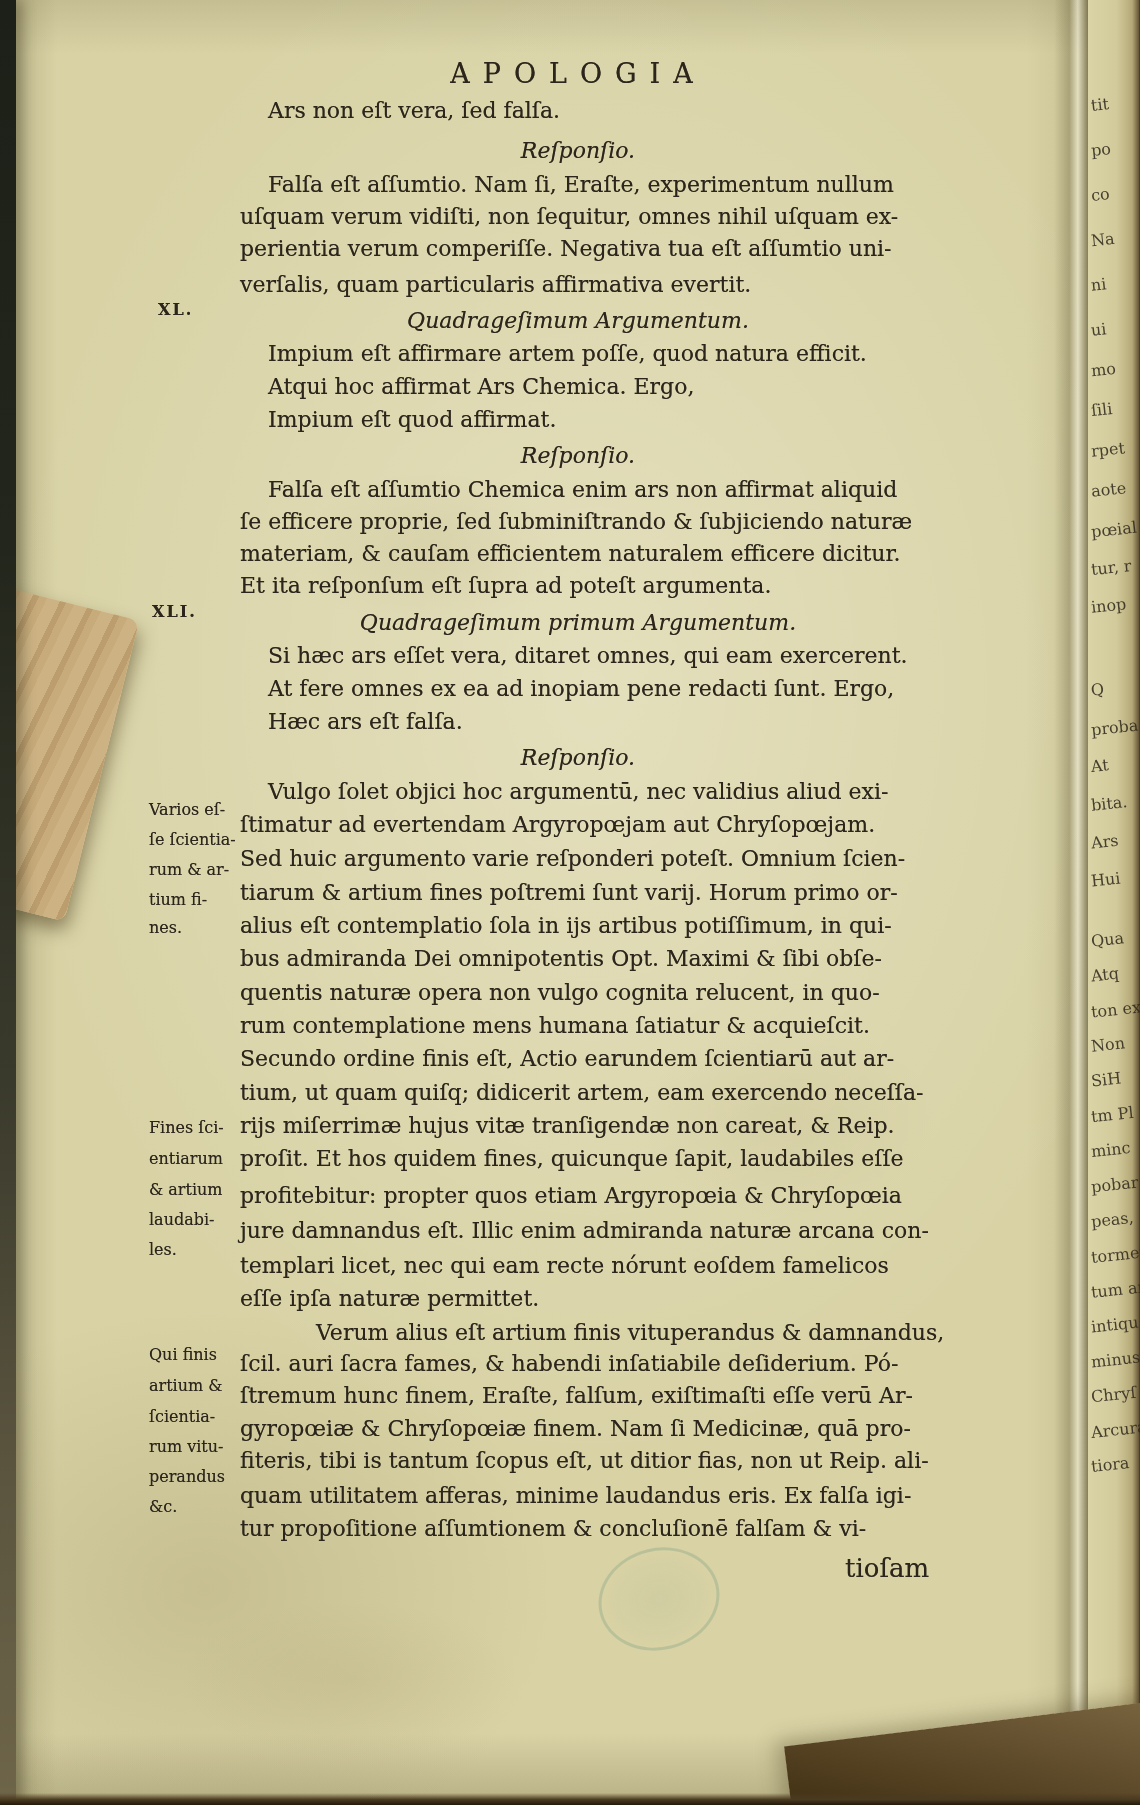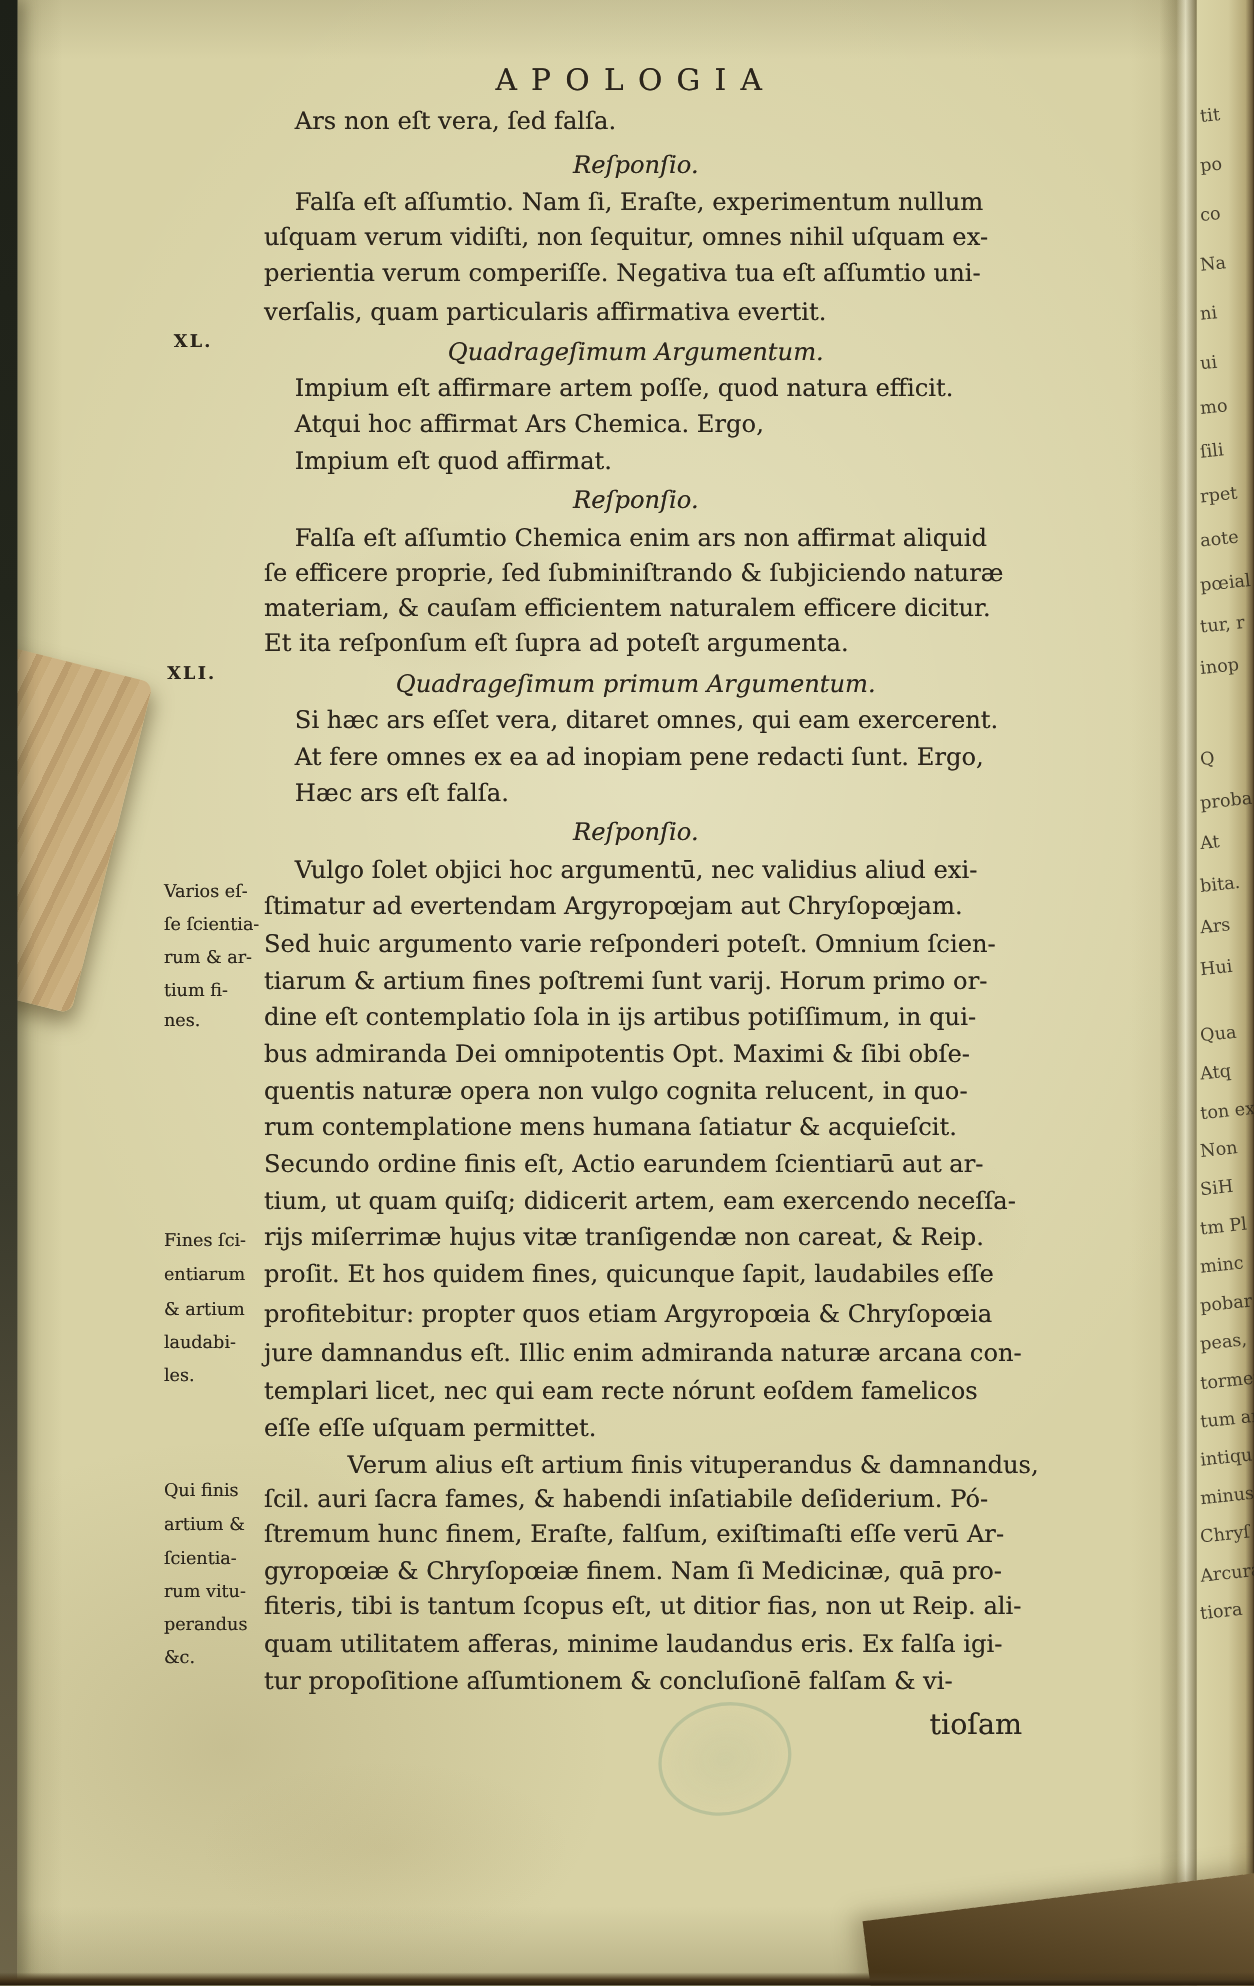--- a/index.html
+++ b/index.html
@@ -104,32 +104,32 @@
       <div class="line s-roman" style="top: 602px; left: 152px;">XLI.</div>
       <div class="line s-citalic" style="top: 610px;">Quadrageſimum primum Argumentum.</div>
       <div class="line s-indent" style="top: 643px;">Si hæc ars eſſet vera, ditaret omnes, qui eam exercerent.</div>
       <div class="line s-indent" style="top: 676px;">At fere omnes ex ea ad inopiam pene redacti ſunt.  Ergo,</div>
       <div class="line s-indent" style="top: 709px;">Hæc ars eſt falſa.</div>
       <div class="line s-citalic" style="top: 745px;">Reſponſio.</div>
       <div class="line s-indent" style="top: 779px;">Vulgo ſolet objici hoc argumentū, nec validius aliud exi-</div>
       <div class="line s-body" style="top: 812px;">ſtimatur ad evertendam Argyropœjam aut Chryſopœjam.</div>
       <div class="line s-body" style="top: 846px;">Sed huic argumento varie reſponderi poteſt. Omnium ſcien-</div>
       <div class="line s-body" style="top: 880px;">tiarum &amp; artium fines poſtremi ſunt varij. Horum primo or-</div>
-      <div class="line s-body" style="top: 913px;">dine eſt contemplatio ſola in ijs artibus potiſſimum, in qui-</div>
+      <div class="line s-body" style="top: 913px;">alius eſt contemplatio ſola in ijs artibus potiſſimum, in qui-</div>
       <div class="line s-body" style="top: 946px;">bus admiranda Dei omnipotentis Opt. Maximi &amp; ſibi obſe-</div>
       <div class="line s-body" style="top: 980px;">quentis naturæ opera non vulgo cognita relucent, in quo-</div>
       <div class="line s-body" style="top: 1013px;">rum contemplatione mens humana ſatiatur &amp; acquieſcit.</div>
       <div class="line s-body" style="top: 1046px;">Secundo ordine finis eſt, Actio earundem ſcientiarū aut ar-</div>
       <div class="line s-body" style="top: 1080px;">tium, ut quam quiſq; didicerit artem, eam exercendo neceſſa-</div>
       <div class="line s-body" style="top: 1113px;">rijs miſerrimæ hujus vitæ tranſigendæ non careat, &amp; Reip.</div>
       <div class="line s-body" style="top: 1146px;">proſit. Et hos quidem fines, quicunque ſapit, laudabiles eſſe</div>
       <div class="line s-body" style="top: 1183px;">profitebitur: propter quos etiam Argyropœia &amp; Chryſopœia</div>
       <div class="line s-body" style="top: 1218px;">jure damnandus eſt. Illic enim admiranda naturæ arcana con-</div>
       <div class="line s-body" style="top: 1253px;">templari licet, nec qui eam recte nórunt eoſdem famelicos</div>
-      <div class="line s-body" style="top: 1286px;">eſſe eſſe uſquam permittet.</div>
+      <div class="line s-body" style="top: 1286px;">eſſe ipſa naturæ permittet.</div>
       <div class="line s-indent" style="top: 1320px; margin-left: 48px;">Verum alius eſt artium finis vituperandus &amp; damnandus,</div>
       <div class="line s-body" style="top: 1351px;">ſcil. auri ſacra fames, &amp; habendi inſatiabile deſiderium. Pó-</div>
       <div class="line s-body" style="top: 1383px;">ſtremum hunc finem, Eraſte, falſum, exiſtimaſti eſſe verū Ar-</div>
       <div class="line s-body" style="top: 1416px;">gyropœiæ &amp; Chryſopœiæ finem. Nam ſi Medicinæ, quā pro-</div>
       <div class="line s-body" style="top: 1448px;">fiteris, tibi is tantum ſcopus eſt, ut ditior fias, non ut Reip. ali-</div>
       <div class="line s-body" style="top: 1483px;">quam utilitatem afferas, minime laudandus eris. Ex falſa igi-</div>
       <div class="line s-body" style="top: 1516px; text-align: center;">tur propoſitione aſſumtionem &amp; concluſionē falſam &amp; vi-</div>
       <div class="line s-catch" style="top: 1553px; left: 845px;">tioſam</div>
       <div class="line s-note" style="top: 800px;">Varios eſ-</div>
       <div class="line s-note" style="top: 830px;">ſe ſcientia-</div>

